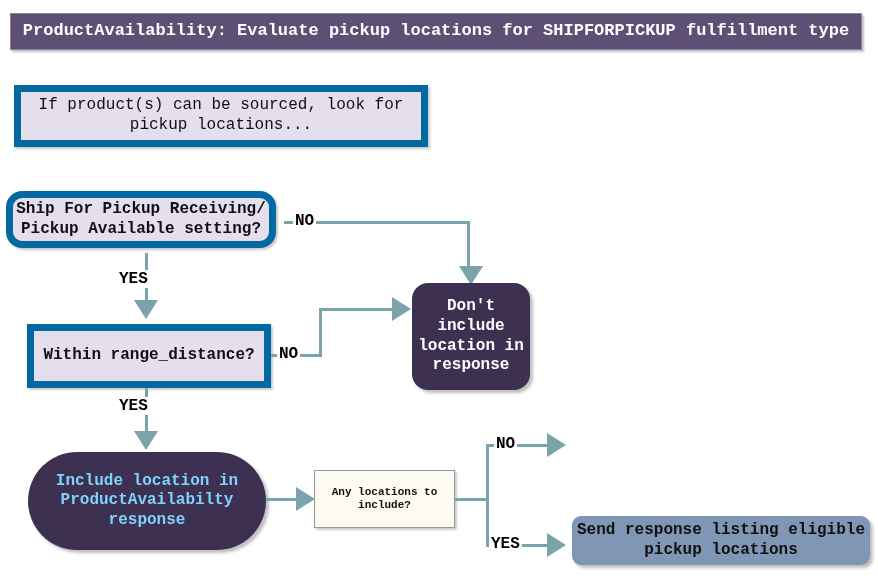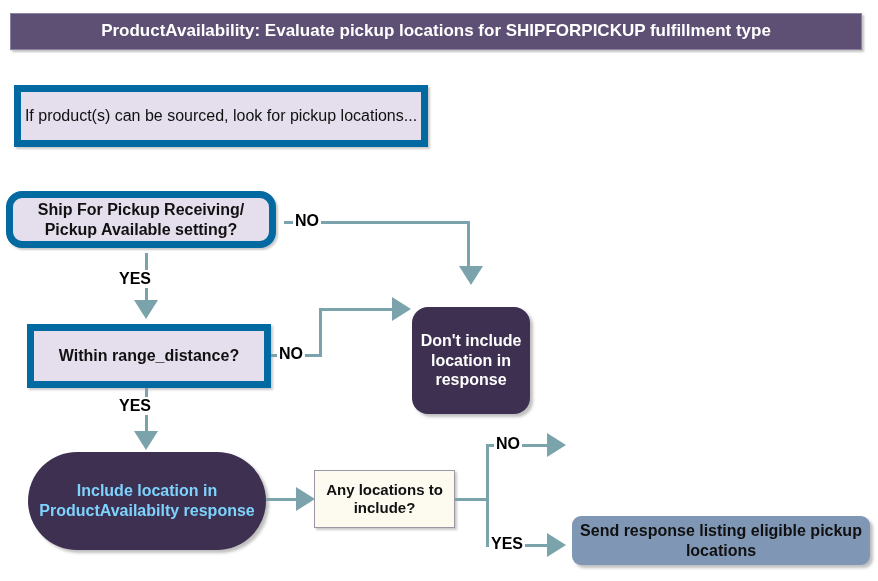--- a/index.html
+++ b/index.html
@@ -9,20 +9,21 @@
   }
   body {
     font-family: "Liberation Sans", sans-serif;
   }
   #canvas {
     position: relative;
     width: 878px;
     height: 581px;
     background: #ffffff;
     overflow: hidden;
+    font-family: Liberation Mono, monospace;
   }
   .node {
     position: absolute;
     box-sizing: border-box;
     display: flex;
     align-items: center;
     justify-content: center;
     text-align: center;
     line-height: 1.22;
   }
@@ -77,21 +78,20 @@
     left: 412px;
     top: 283px;
     width: 118px;
     height: 107px;
     background: #3e3051;
     border-radius: 16px;
     color: #ffffff;
     font-size: 16px;
     font-weight: bold;
     box-shadow: 3px 3px 3px rgba(130,130,130,0.5);
-    margin-top: 24px;
   }
   #node-include {
     left: 28px;
     top: 452px;
     width: 238px;
     height: 98px;
     background: #3e3051;
     border-radius: 49px;
     color: #7dd3fc;
     font-size: 16px;
@@ -101,21 +101,21 @@
 
   
   #decision-any-locations {
     left: 314px;
     top: 470px;
     width: 141px;
     height: 58px;
     background: #fdfaf0;
     border: 1px solid #9b96a3;
     color: #111111;
-    font-size: 15px;
+    font-size: 11px;
     font-weight: bold;
     box-shadow: 2px 2px 2px rgba(150,150,150,0.5);
   }
 
   
   .blue {
     background: #7f96b4;
     border-radius: 9px;
     color: #101010;
     font-size: 16px;

